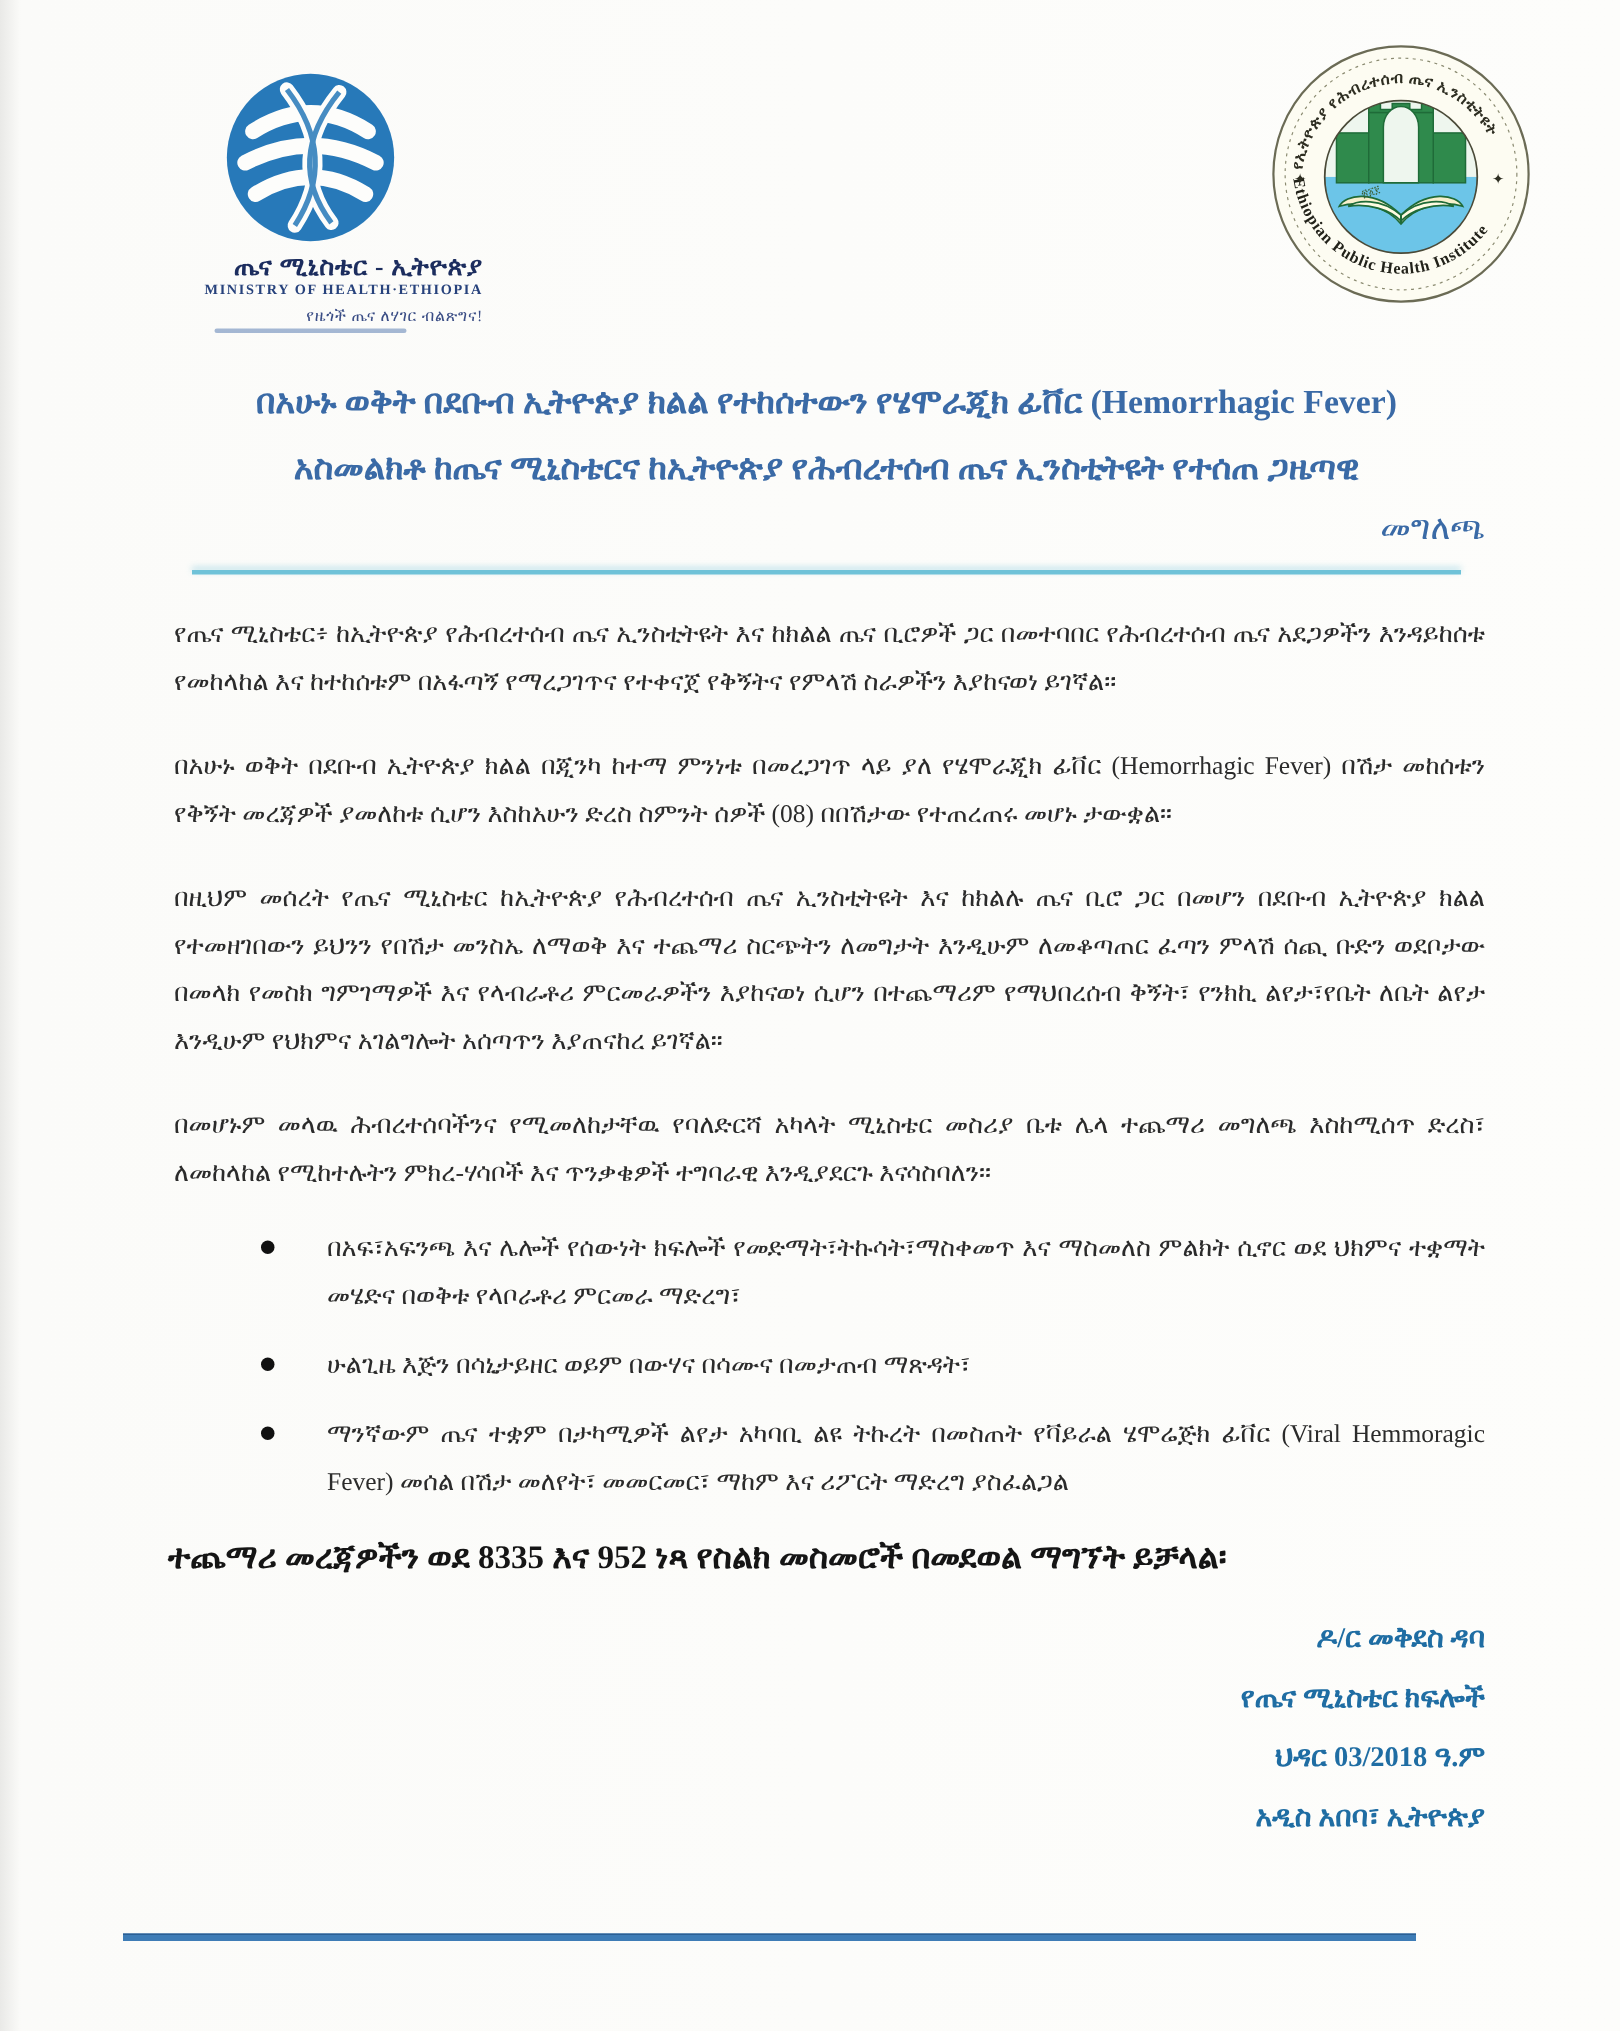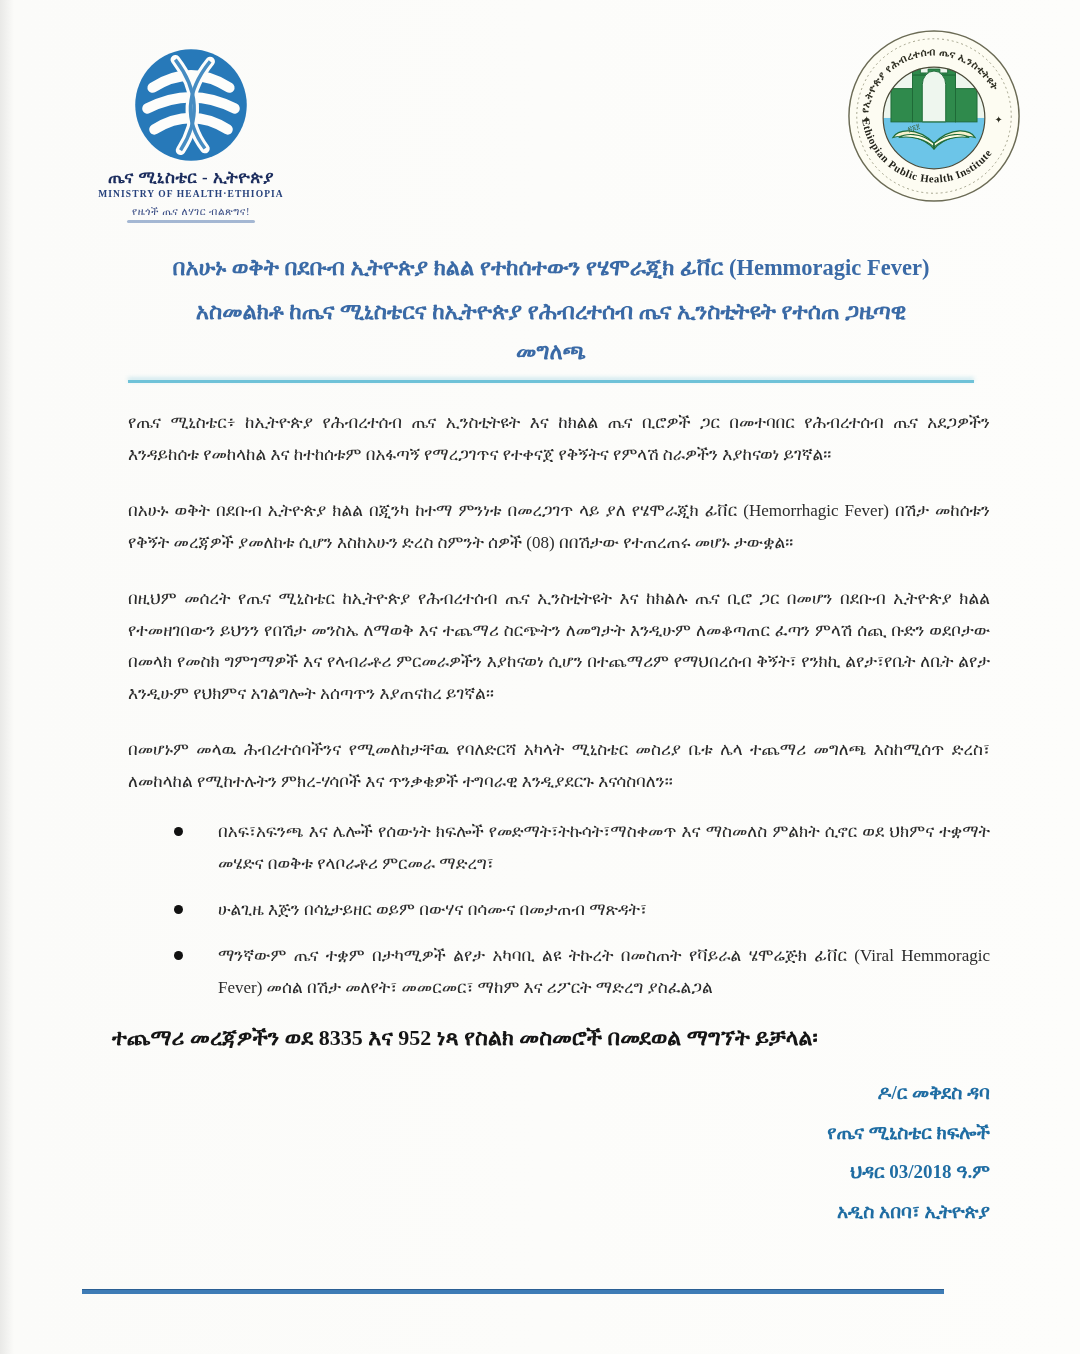--- a/index.html
+++ b/index.html
@@ -8,34 +8,34 @@
     background:#f4f4f2;
     font-family:"Liberation Serif","DejaVu Sans",serif;
     position:relative;overflow:hidden;
   }
   .page{
     position:absolute;inset:0;
     background:linear-gradient(90deg,#e9e9e7 0px,#fbfbf9 14px,#fdfdfb 100%);
     color:#2b2b2b;
   }
   
-  .moh-logo{position:absolute;left:76px;top:44px;width:230px;text-align:center;font-family:Liberation Serif, serif;}
+  .moh-logo{position:absolute;left:92px;top:44px;width:230px;text-align:right;font-family:Liberation Serif, serif;}
   .moh-globe{display:block;margin:0 auto;}
   .moh-am{font-weight:bold;color:#1c2d5e;font-size:17px;letter-spacing:.5px;margin-top:2px;}
   .moh-en{font-weight:bold;color:#27427c;font-size:9.5px;letter-spacing:1.1px;margin-top:1px;}
   .moh-tag{color:#3a4d85;font-size:10.5px;margin-top:7px;letter-spacing:.5px;}
   .moh-tagbar{height:3px;width:128px;margin:2px auto 0;background:#8fa6c9;border-radius:2px;opacity:.8;}
   .ephi-logo{position:absolute;right:58px;top:28px;}
   
   .main{position:absolute;left:112px;top:246px;width:878px;}
   .title{color:#3a6aa6;font-weight:bold;font-size:22.5px;text-align:center;line-height:1.95;margin:0;}
-  .title-line3{color:#3a6aa6;font-weight:bold;font-size:22.5px;text-align:center;line-height:1.6;}
+  .title-line3{color:#3a6aa6;font-weight:normal;font-size:22.5px;text-align:right;line-height:1.6;}
   .title-rule{height:3px;background:#6fc2d8;box-shadow:0 -2px 4px rgba(111,194,216,.45);margin:10px 16px 0 16px;}
   
-  .para{font-size:17px;line-height:1.88;text-align:justify;margin:24px 0 0 16px;color:#2b2b2b;}
+  .para{font-size:17px;line-height:1.88;text-align:justify;margin:24px 0 0 4px;color:#2b2b2b;}
   ul.recs{margin:18px 0 0 0;padding:0 0 0 62px;list-style:none;}
   ul.recs li{position:relative;padding-left:44px;font-size:17px;line-height:1.88;text-align:justify;margin-bottom:14px;}
   ul.recs li .dot{position:absolute;left:0;top:11px;width:9px;height:9px;border-radius:50%;background:#111;}
   .hotline{font-weight:bold;color:#151515;font-size:22px;text-align:left;margin:16px 0 0 0;line-height:1.6;}
   .signature{margin-top:18px;text-align:right;color:#1f6da3;font-weight:bold;font-size:19px;line-height:2.08;}
   .bottom-rule{position:absolute;left:82px;top:1289px;width:862px;height:4px;background:#3e7cb6;border-top:1px solid #2b5f94;}
 </style>
 </head>
 <body>
 
@@ -98,21 +98,21 @@
       <text font-size="11" font-weight="bold" fill="#22221a" letter-spacing=".6">
         <textPath href="#arcBottom" startOffset="4%">Ethiopian Public Health Institute</textPath>
       </text>
       <text x="17" y="97" font-size="10" fill="#2e2e22">✦</text>
       <text x="152" y="97" font-size="10" fill="#2e2e22">✦</text>
     </svg>
   </div>
 
   <div class="main">
     <h1 class="title">
-      <span>በአሁኑ ወቅት በደቡብ ኢትዮጵያ ክልል የተከሰተውን የሄሞራጂክ ፊቨር (Hemmoragic Fever)</span><br>
+      <span>በአሁኑ ወቅት በደቡብ ኢትዮጵያ ክልል የተከሰተውን የሄሞራጂክ ፊቨር (Hemorrhagic Fever)</span><br>
       <span>አስመልክቶ ከጤና ሚኒስቴርና ከኢትዮጵያ የሕብረተሰብ ጤና ኢንስቲትዩት የተሰጠ ጋዜጣዊ</span>
     </h1>
     <div class="title-line3">መግለጫ</div>
     <div class="title-rule"></div>
 
     <p class="para">የጤና ሚኒስቴር፥ ከኢትዮጵያ የሕብረተሰብ ጤና ኢንስቲትዩት እና ከክልል ጤና ቢሮዎች ጋር በመተባበር የሕብረተሰብ ጤና አደጋዎችን እንዳይከሰቱ የመከላከል እና ከተከሰቱም በአፋጣኝ የማረጋገጥና የተቀናጀ የቅኝትና የምላሽ ስራዎችን እያከናወነ ይገኛል፡፡</p>
     <p class="para">በአሁኑ ወቅት በደቡብ ኢትዮጵያ ክልል በጂንካ ከተማ ምንነቱ በመረጋገጥ ላይ ያለ የሄሞራጂክ ፊቨር (Hemorrhagic Fever) በሽታ መከሰቱን የቅኝት መረጃዎች ያመለከቱ ሲሆን እስከአሁን ድረስ ስምንት ሰዎች (08) በበሽታው የተጠረጠሩ መሆኑ ታውቋል።</p>
     <p class="para">በዚህም መሰረት የጤና ሚኒስቴር ከኢትዮጵያ የሕብረተሰብ ጤና ኢንስቲትዩት እና ከክልሉ ጤና ቢሮ ጋር በመሆን በደቡብ ኢትዮጵያ ክልል የተመዘገበውን ይህንን የበሽታ መንስኤ ለማወቅ እና ተጨማሪ ስርጭትን ለመግታት እንዲሁም ለመቆጣጠር ፈጣን ምላሽ ሰጪ ቡድን ወደቦታው በመላክ የመስክ ግምገማዎች እና የላብራቶሪ ምርመራዎችን እያከናወነ ሲሆን በተጨማሪም የማህበረሰብ ቅኝት፣ የንክኪ ልየታ፣የቤት ለቤት ልየታ እንዲሁም የህክምና አገልግሎት አሰጣጥን እያጠናከረ ይገኛል።</p>
     <p class="para">በመሆኑም መላዉ ሕብረተሰባችንና የሚመለከታቸዉ የባለድርሻ አካላት ሚኒስቴር መስሪያ ቤቱ ሌላ ተጨማሪ መግለጫ እስከሚሰጥ ድረስ፣ ለመከላከል የሚከተሉትን ምክረ-ሃሳቦች እና ጥንቃቄዎች ተግባራዊ እንዲያደርጉ እናሳስባለን፡፡</p>
 

